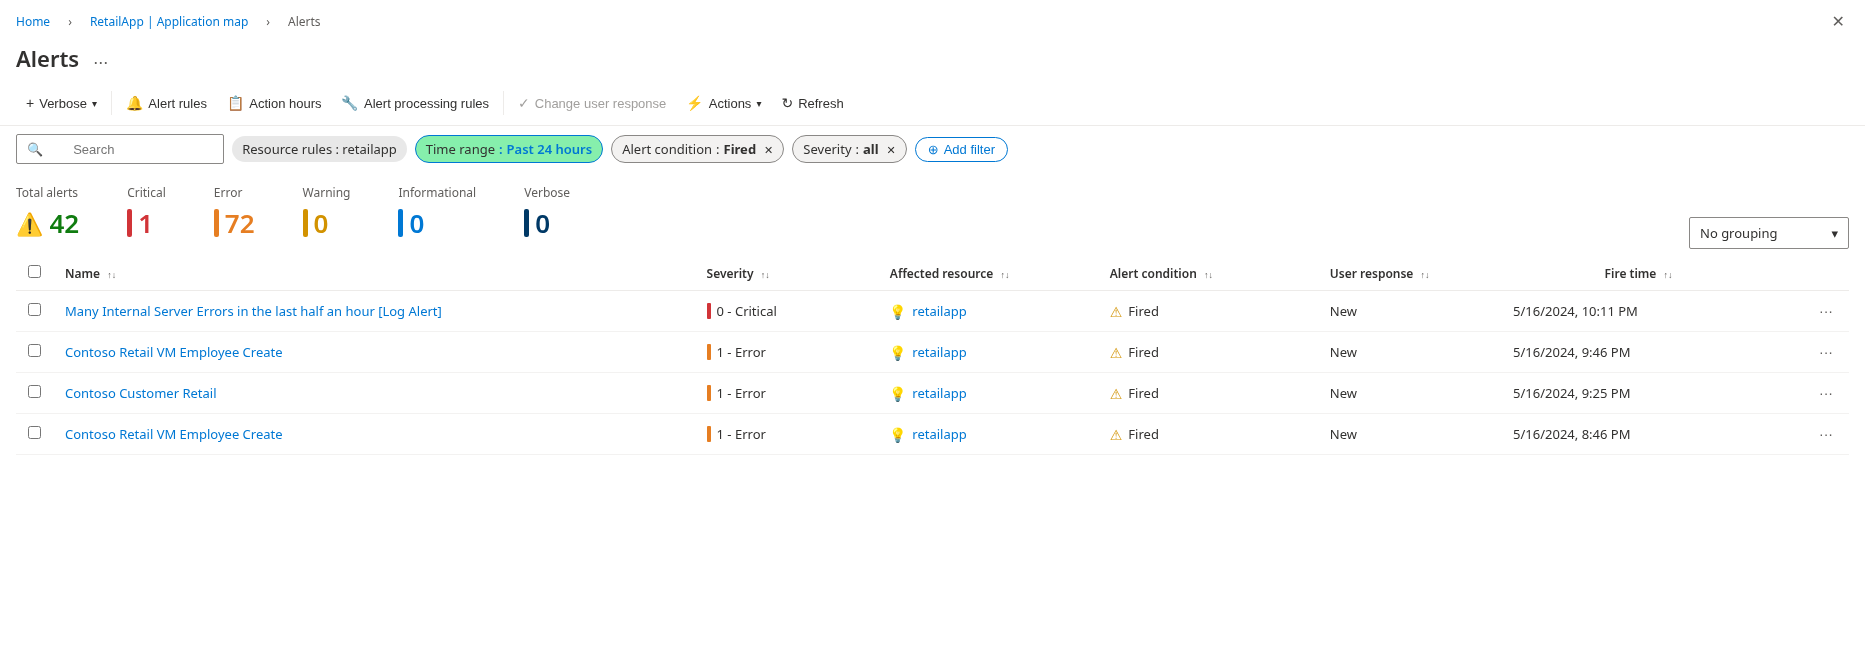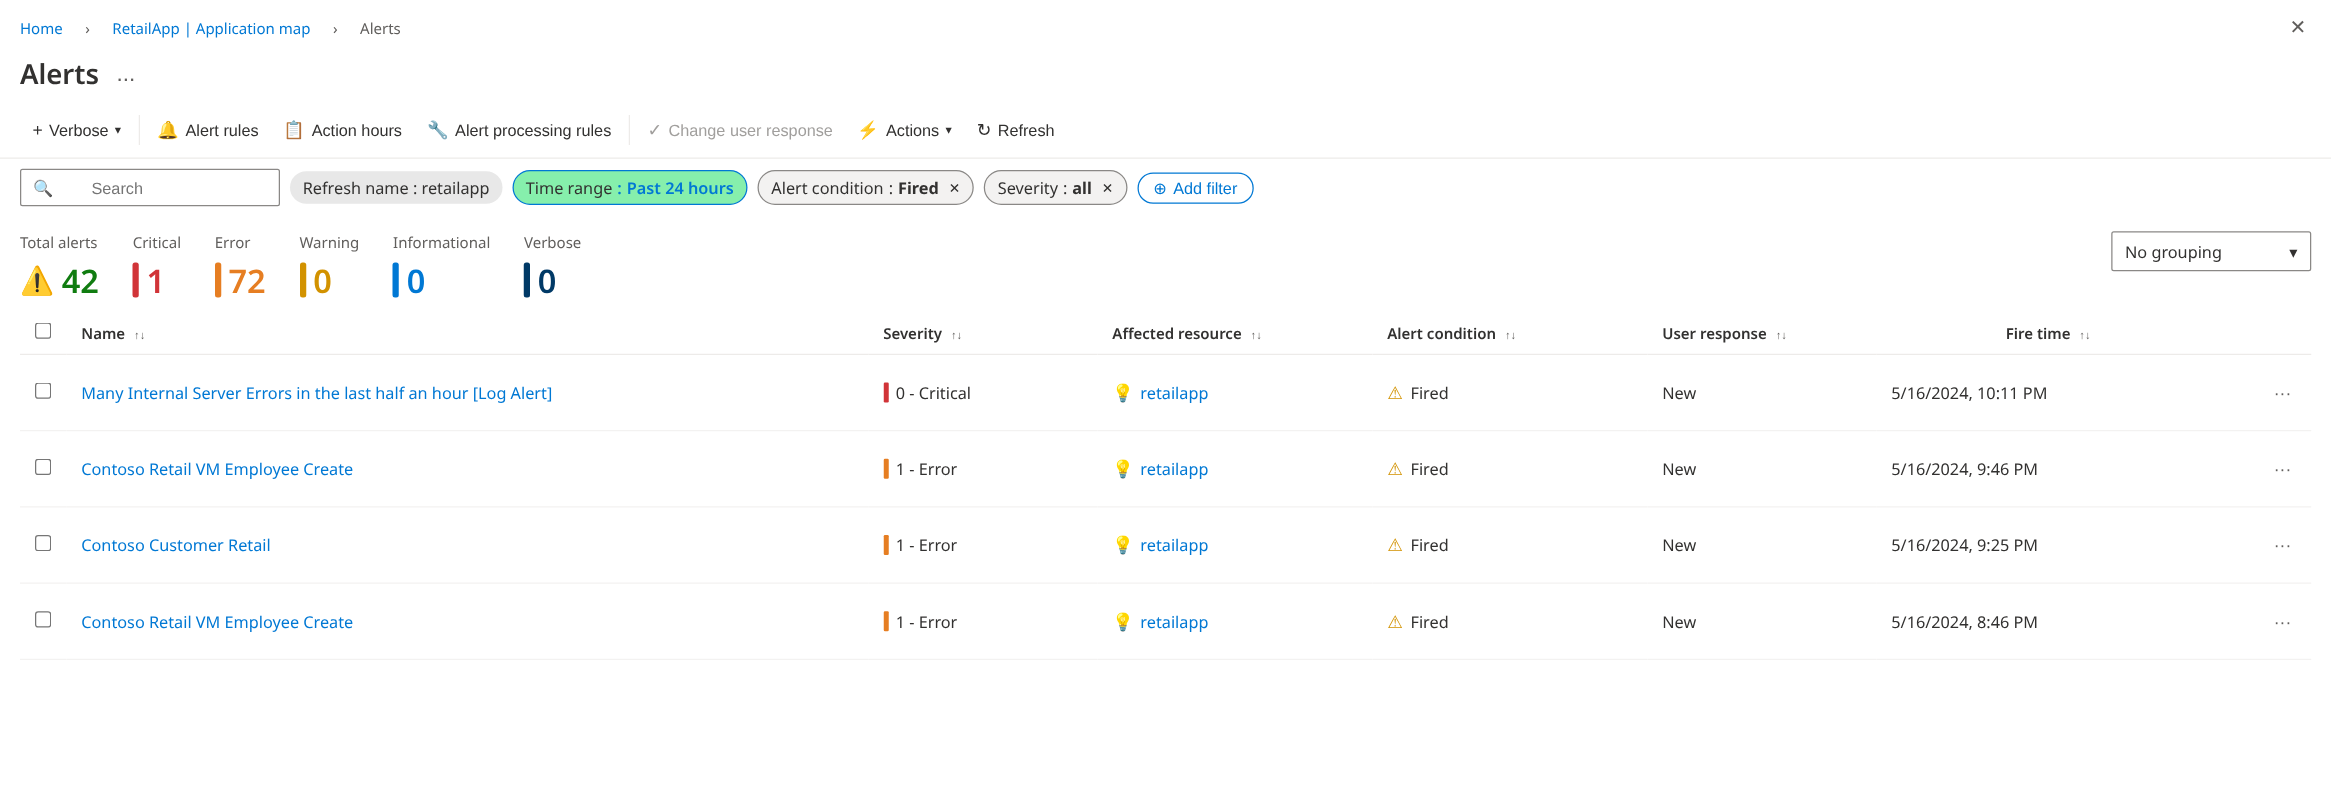--- a/index.html
+++ b/index.html
@@ -40,26 +40,26 @@
     .bar-yellow { background: #d29200; }
     .bar-blue { background: #0078d4; }
     .bar-navy { background: #003966; }
     .color-total { color: #107c10; }
     .color-critical { color: #d13438; }
     .color-error { color: #e67e22; }
     .color-warning { color: #d29200; }
     .color-info { color: #0078d4; }
     .color-verbose { color: #003966; }
     .stats-right { margin-left: auto; }
-    .grouping-select { display: flex; align-items: center; gap: 8px; border: 1px solid #8a8886; border-radius: 2px; padding: 6px 10px; background: #fff; cursor: pointer; font-size: 13px; min-width: 160px; justify-content: space-between; }
+    .grouping-select { display: flex; align-items: center; gap: 8px; border: 1px solid #8a8886; border-radius: 2px; padding: 6px 10px; background: #fff; cursor: pointer; font-size: 13px; min-width: 160px; justify-content: space-between; margin-top: 33px; }
 
     .table-container { padding: 0 16px; overflow-x: auto; }
     table { width: 100%; border-collapse: collapse; }
     th { text-align: left; padding: 8px 12px; font-size: 12px; font-weight: 600; color: #323130; border-bottom: 1px solid #edebe9; white-space: nowrap; }
-    td { padding: 20px 12px; font-size: 13px; border-bottom: 1px solid #f3f2f1; vertical-align: middle; }
+    td { padding: 10px 12px; font-size: 13px; border-bottom: 1px solid #f3f2f1; vertical-align: middle; }
     .sort-arrows { display: inline-flex; flex-direction: column; margin-left: 4px; font-size: 9px; line-height: 1; color: #605e5c; vertical-align: middle; }
     .col-name { width: 35%; }
     .col-severity { width: 10%; }
     .col-resource { width: 12%; }
     .col-condition { width: 12%; }
     .col-response { width: 10%; }
     .col-firetime { width: 15%; text-align: center; }
 
     .checkbox-cell { width: 30px; }
     input[type="checkbox"] { cursor: pointer; }
@@ -131,21 +131,21 @@
     <span>Refresh</span>
   </button>
 </div>
 
 <div class="filter-bar">
   <div class="search-box">
     <span>🔍</span>
     <input type="text" placeholder="Search" style="">
   </div>
   <div class="filter-pill resource">
-    <span>Refresh name : retailapp</span>
+    <span>Resource rules : retailapp</span>
   </div>
   <div class="filter-pill active-blue">
     <span class="label-normal">Time range</span>
     <span> : </span>
     <span>Past 24 hours</span>
   </div>
   <div class="filter-pill active-gray">
     <span>Alert condition</span>
     <span> : </span>
     <strong>Fired</strong>
@@ -157,21 +157,21 @@
     <strong>all</strong>
     <span class="close-x">✕</span>
   </div>
   <button class="add-filter-btn">
     <span>⊕</span>
     <span>Add filter</span>
   </button>
 </div>
 
 <div style="display:flex; align-items:flex-start; padding: 12px 16px 8px; justify-content: space-between;">
-  <div style="display:flex; align-items:flex-start; gap:27px;">
+  <div style="display:flex; align-items:flex-start; gap:48px;">
     <div class="stat-item">
       <span class="stat-label">Total alerts</span>
       <div class="stat-value">
         <span style="font-size:22px;">⚠️</span>
         <span class="color-total">42</span>
       </div>
     </div>
     <div class="stat-item">
       <span class="stat-label">Critical</span>
       <div class="stat-value">

